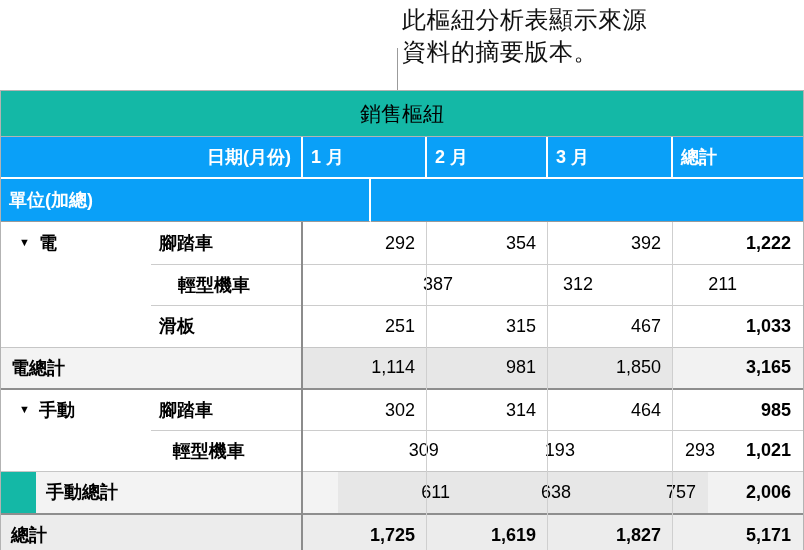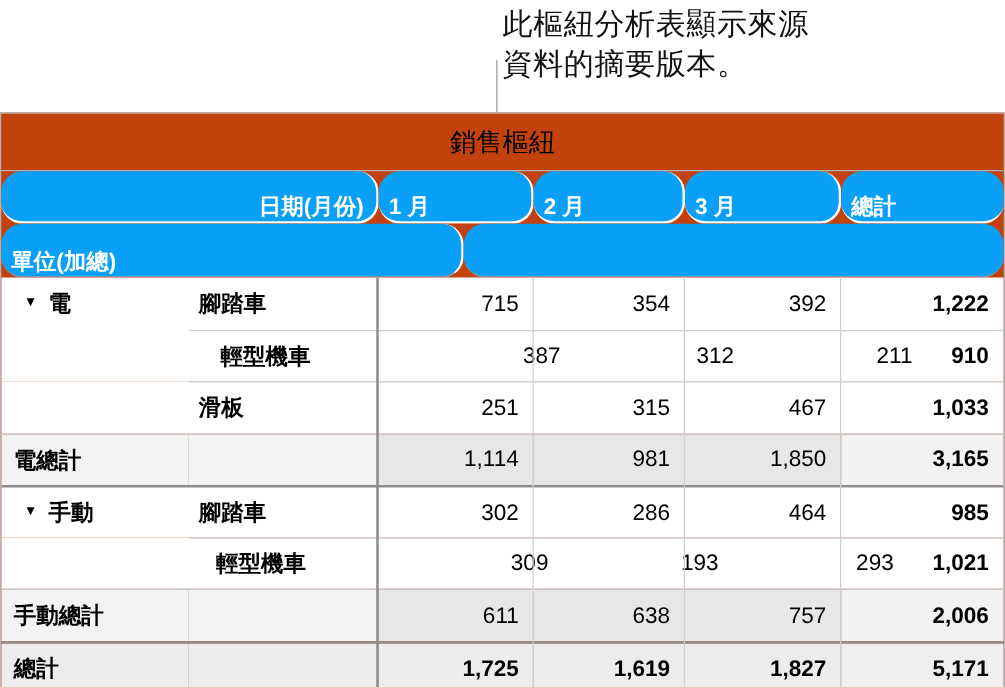--- a/index.html
+++ b/index.html
@@ -7,53 +7,53 @@
               font-family:"Liberation Sans","DejaVu Sans",sans-serif; }
   .stage { position:relative; width:804px; height:550px; background:#fff; overflow:hidden; }
 
   
   .annotation { position:absolute; left:402px; top:4px; font-size:24px; line-height:32px;
                 color:#111; letter-spacing:0.5px; }
   .callout-line { position:absolute; left:397px; top:48px; width:1px; height:42px; background:#9b9b9b; }
 
   
   .tbl { position:absolute; left:0; top:90px; width:804px; height:460px;
-         border:1px solid #b3b3b3; border-bottom:none; background:#c2410c; overflow:hidden; }
+         border:1px solid #b3b3b3; border-bottom:none; background:#14b8a6; overflow:hidden; }
 
   .trow { display:flex; position:relative; width:100%; }
 
   
   .title-row { height:46px; border-bottom:1px solid #b3b3b3; align-items:center; justify-content:center;
                font-size:21px; font-weight:500; color:#000; }
 
   
   .hrow { display:flex; }
   .hcell { background:var(--blue); color:#fff; font-weight:bold; font-size:18px;
-           display:flex; align-items:flex-end;border-radius:17px; }
+           display:flex; align-items:center; }
   .hrow1 .hcell { height:42px; border-bottom:2px solid #fff; }
   .hrow2 .hcell { height:43px; border-bottom:1px solid #9a9a9a; }
   .sep-r { border-right:2px solid #fff; }
 
   
   .w-a { width:150px; } .w-b { width:152px; }
   .w-ab { width:302px; } .w-units { width:370px; }
   .w-1 { width:124px; } .w-2 { width:121px; } .w-3 { width:125px; }
   .w-t { flex:1; }
 
   
   .c { display:flex; align-items:center; font-size:18px; color:#000; }
   .num { justify-content:flex-end; padding-right:12px; font-variant-numeric:tabular-nums; }
   .bold { font-weight:bold; }
   .label-a { padding-left:10px; font-weight:bold; }
   .label-b { padding-left:8px; font-weight:bold; }
 
   .row-d   { height:42px; background:#fff; }
   .row-d2  { height:41px; background:#fff;gap:19px; }
   .row-sub  { height:41px; }
-  .row-sub2 { height:42px; }
+  .row-sub2 { height:42px;padding-left:35px; }
   .row-grand { height:42px; border-top:2px solid #8e8e8e; }
   .row-group2 { border-top:2px solid #8e8e8e; }
 
   .row-sub .cell-label, .row-sub2 .cell-label { background:#f3f3f3; }
   .row-sub .cell-m,     .row-sub2 .cell-m     { background:#e7e7e7; }
   .row-sub .cell-t,     .row-sub2 .cell-t     { background:#f2f2f2; }
   .row-grand .cell-label { background:#ececec; }
   .row-grand .cell-m     { background:#ececec; }
   .row-grand .cell-t     { background:#efefef; }
 
@@ -112,33 +112,32 @@
       </div>
       <div class="hcell w-t"></div>
     </div>
 
     <div class="trow row-d">
       <div class="c w-a group-label cell-label">
         <span class="tri">▼</span>
         <span>電</span>
       </div>
       <div class="c w-b label-b">腳踏車</div>
-      <div class="c w-1 num">715</div>
+      <div class="c w-1 num">292</div>
       <div class="c w-2 num">354</div>
       <div class="c w-3 num">392</div>
       <div class="c w-t num bold">1,222</div>
     </div>
 
     <div class="trow row-d2 sep-indent">
       <div class="c w-a"></div>
       <div class="c w-b label-b">輕型機車</div>
       <div class="c w-1 num">387</div>
       <div class="c w-2 num">312</div>
       <div class="c w-3 num">211</div>
-      <div class="c w-t num bold">910</div>
     </div>
 
     <div class="trow row-d sep-indent">
       <div class="c w-a"></div>
       <div class="c w-b label-b">滑板</div>
       <div class="c w-1 num">251</div>
       <div class="c w-2 num">315</div>
       <div class="c w-3 num">467</div>
       <div class="c w-t num bold">1,033</div>
     </div>
@@ -152,21 +151,21 @@
       <div class="c w-t num bold cell-t">3,165</div>
     </div>
 
     <div class="trow row-d row-group2">
       <div class="c w-a group-label">
         <span class="tri">▼</span>
         <span>手動</span>
       </div>
       <div class="c w-b label-b">腳踏車</div>
       <div class="c w-1 num">302</div>
-      <div class="c w-2 num">286</div>
+      <div class="c w-2 num">314</div>
       <div class="c w-3 num">464</div>
       <div class="c w-t num bold">985</div>
     </div>
 
     <div class="trow row-d2 sep-indent">
       <div class="c w-a"></div>
       <div class="c w-b label-b">輕型機車</div>
       <div class="c w-1 num">309</div>
       <div class="c w-2 num">193</div>
       <div class="c w-3 num">293</div>

